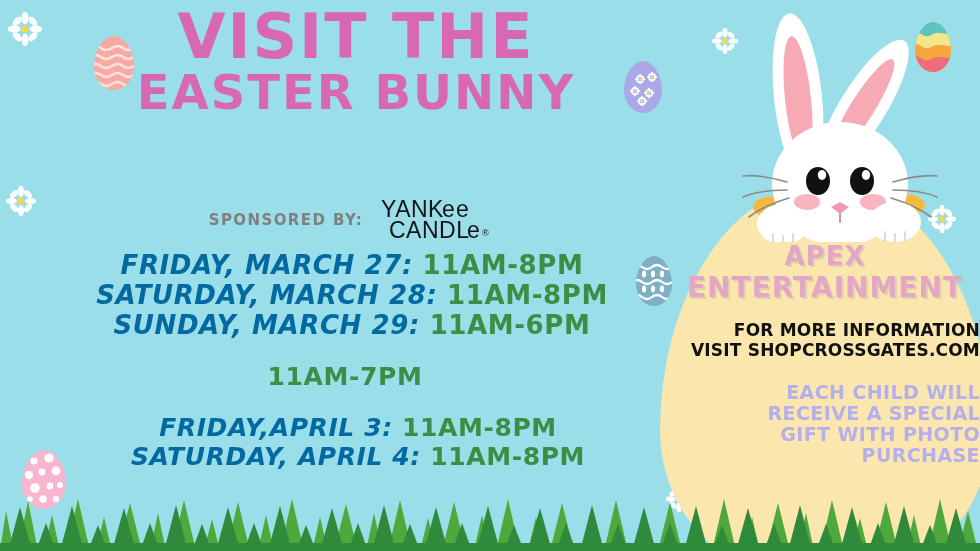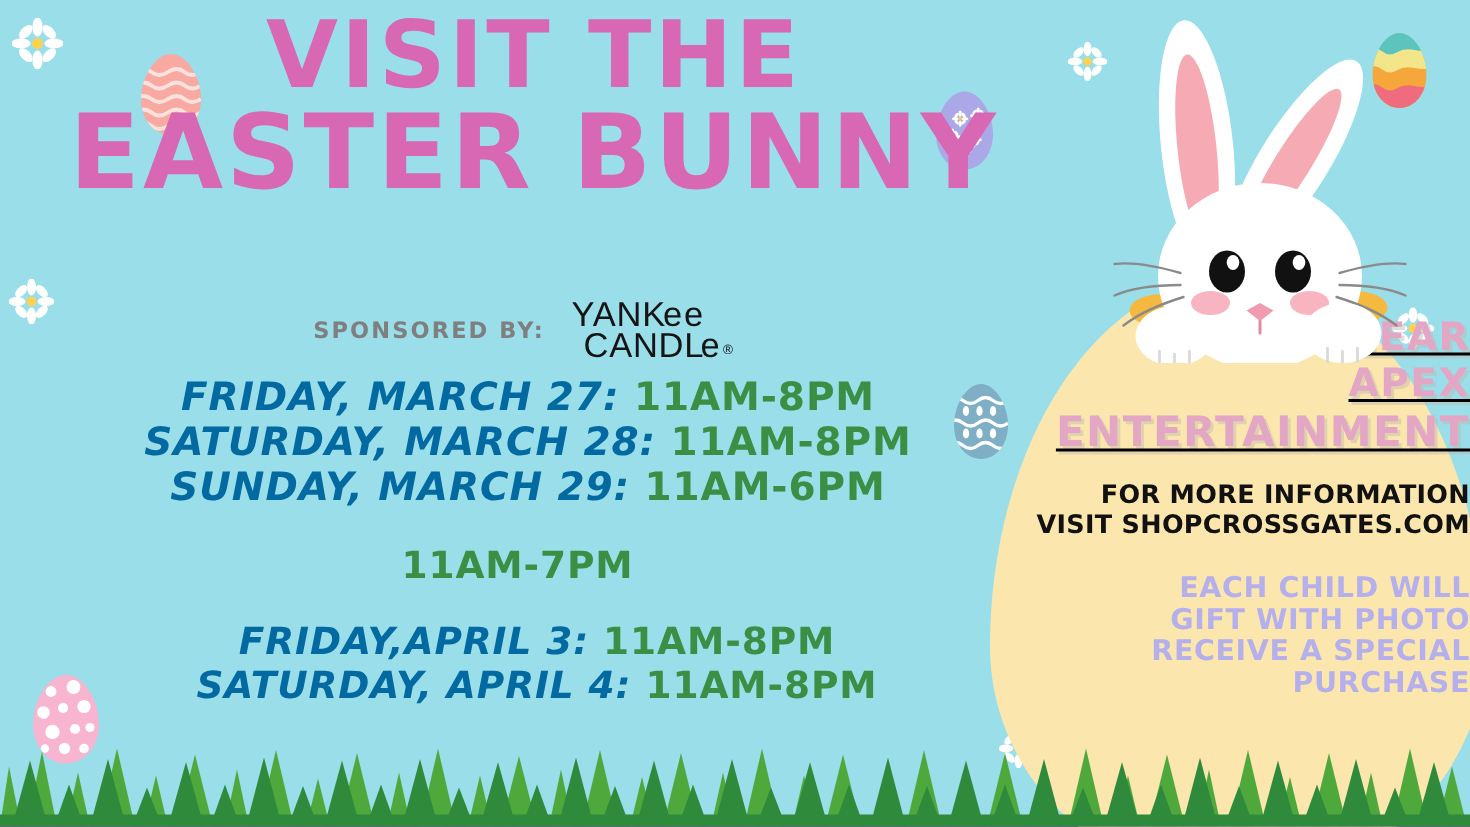--- a/index.html
+++ b/index.html
@@ -36,21 +36,21 @@
   #headline .ln {
     display:block;
     color:#d968b4;
     font-family:"DejaVu Sans", sans-serif;
     font-weight:bold;
     letter-spacing:2px;
     line-height:0.93;
     text-transform:uppercase;
   }
   #title-line-1 { font-size:62px; }
-  #title-line-2 { font-size:69px; margin-top:4px; }
+  #title-line-2 { font-size:48px; margin-top:4px; }
 
   
   #sponsor-row {
     position:absolute; left:0; top:196px; width:712px;
     display:flex; align-items:center; justify-content:center; gap:16px;
   }
   #sponsor-label {
     color:#7f7f7f;
     font-family:"DejaVu Sans", sans-serif;
     font-weight:bold;
@@ -81,21 +81,21 @@
 
   
   #egg-panel { position:absolute; left:660px; top:183px; width:330px; height:400px; }
   #egg-shape {
     position:absolute; left:0; top:0; width:330px; height:400px;
     background:#fbe7ae;
     border-radius:50% 50% 46% 46% / 62% 62% 38% 38%;
   }
   #egg-text { position:absolute; left:0; top:0; width:330px; height:400px; padding:0 10px; }
 
-  #near-block { text-align:right; padding-top:28px;text-decoration:underline; }
+  #near-block { text-align:center; padding-top:28px; }
   #near-block div {
     color:#e3a6c4;
     font-family:"DejaVu Sans", sans-serif;
     font-weight:bold;
     letter-spacing:1px;
     line-height:1.08;
     text-shadow:2px 2px 0 rgba(190,185,175,0.45);
   }
   #near-line-1 { font-size:26px; }
   #near-line-2 { font-size:26px; margin-top:3px; }
@@ -448,22 +448,22 @@
         <div id="near-line-3">ENTERTAINMENT</div>
       </div>
 
       <div id="info-block">
         <div>FOR MORE INFORMATION</div>
         <div>VISIT SHOPCROSSGATES.COM</div>
       </div>
 
       <div id="gift-block">
         <div>EACH CHILD WILL</div>
+        <div>RECEIVE A SPECIAL</div>
         <div>GIFT WITH PHOTO</div>
-        <div>RECEIVE A SPECIAL</div>
         <div>PURCHASE</div>
       </div>
 
     </div>
   </div>
 
   <div id="bunny">
     <svg width="210" height="240" viewBox="0 0 210 240">
 
       <ellipse cx="63" cy="95" rx="24" ry="84" fill="#ffffff" transform="rotate(-6 63 95)"></ellipse>

